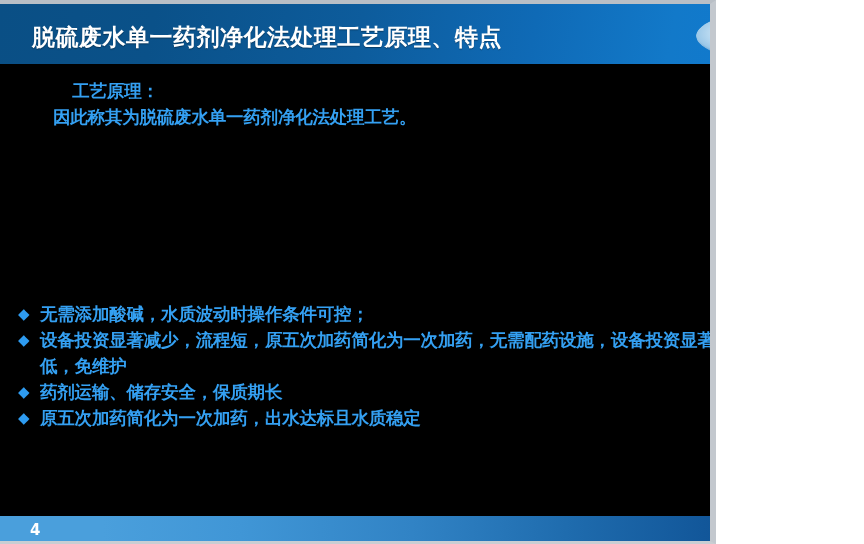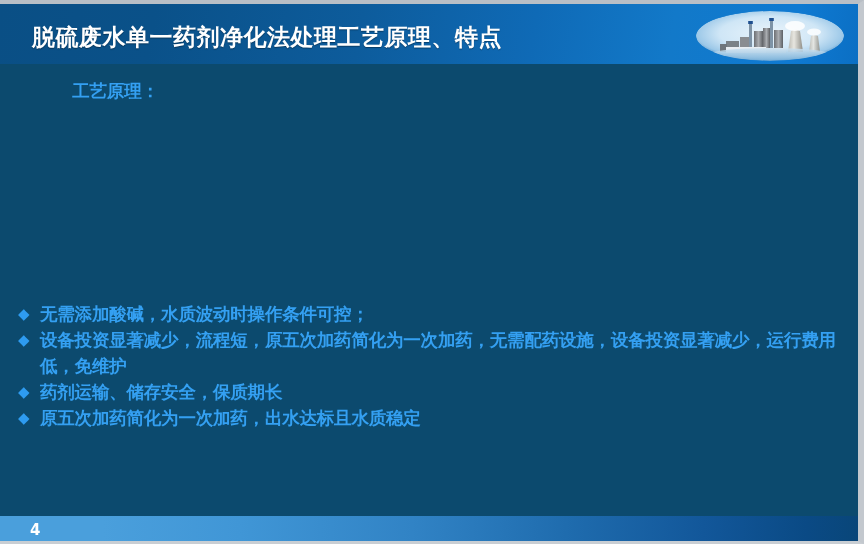--- a/index.html
+++ b/index.html
@@ -9,23 +9,23 @@
   }
   body {
     width: 864px;
     height: 544px;
     overflow: hidden;
     font-family: "DejaVu Sans", "Liberation Sans", sans-serif;
   }
 
   #slide {
     position: relative;
-    width: 864px;
+    width: 716px;
     height: 544px;
-    background: #0c4a6e;
+    background: #000000;
     box-sizing: border-box;
     border-top: 4px solid #b9bfc6;
     border-right: 6px solid #c3c8ce;
     border-bottom: 3px solid #c9ced3;
     overflow: hidden;
   }
 
   
   #header {
     position: absolute;
@@ -204,20 +204,21 @@
 
         <ellipse cx="74" cy="43" rx="60" ry="6" fill="url(#waterg)" opacity="0.85"></ellipse>
       </svg>
     </div>
   </div>
 
   <div id="content">
 
     <div class="block" style="top: 14px;">
       <p class="para" id="principle-heading">工艺原理：</p>
+      <p class="para">因此称其为脱硫废水单一药剂净化法处理工艺。</p>
     </div>
 
     <div class="block" style="top: 237px;">
 
       <div class="bullet-row">
         <span class="bullet-diamond">◆</span>
         <span class="bullet-text">无需添加酸碱，水质波动时操作条件可控；</span>
       </div>
 
       <div class="bullet-row">

